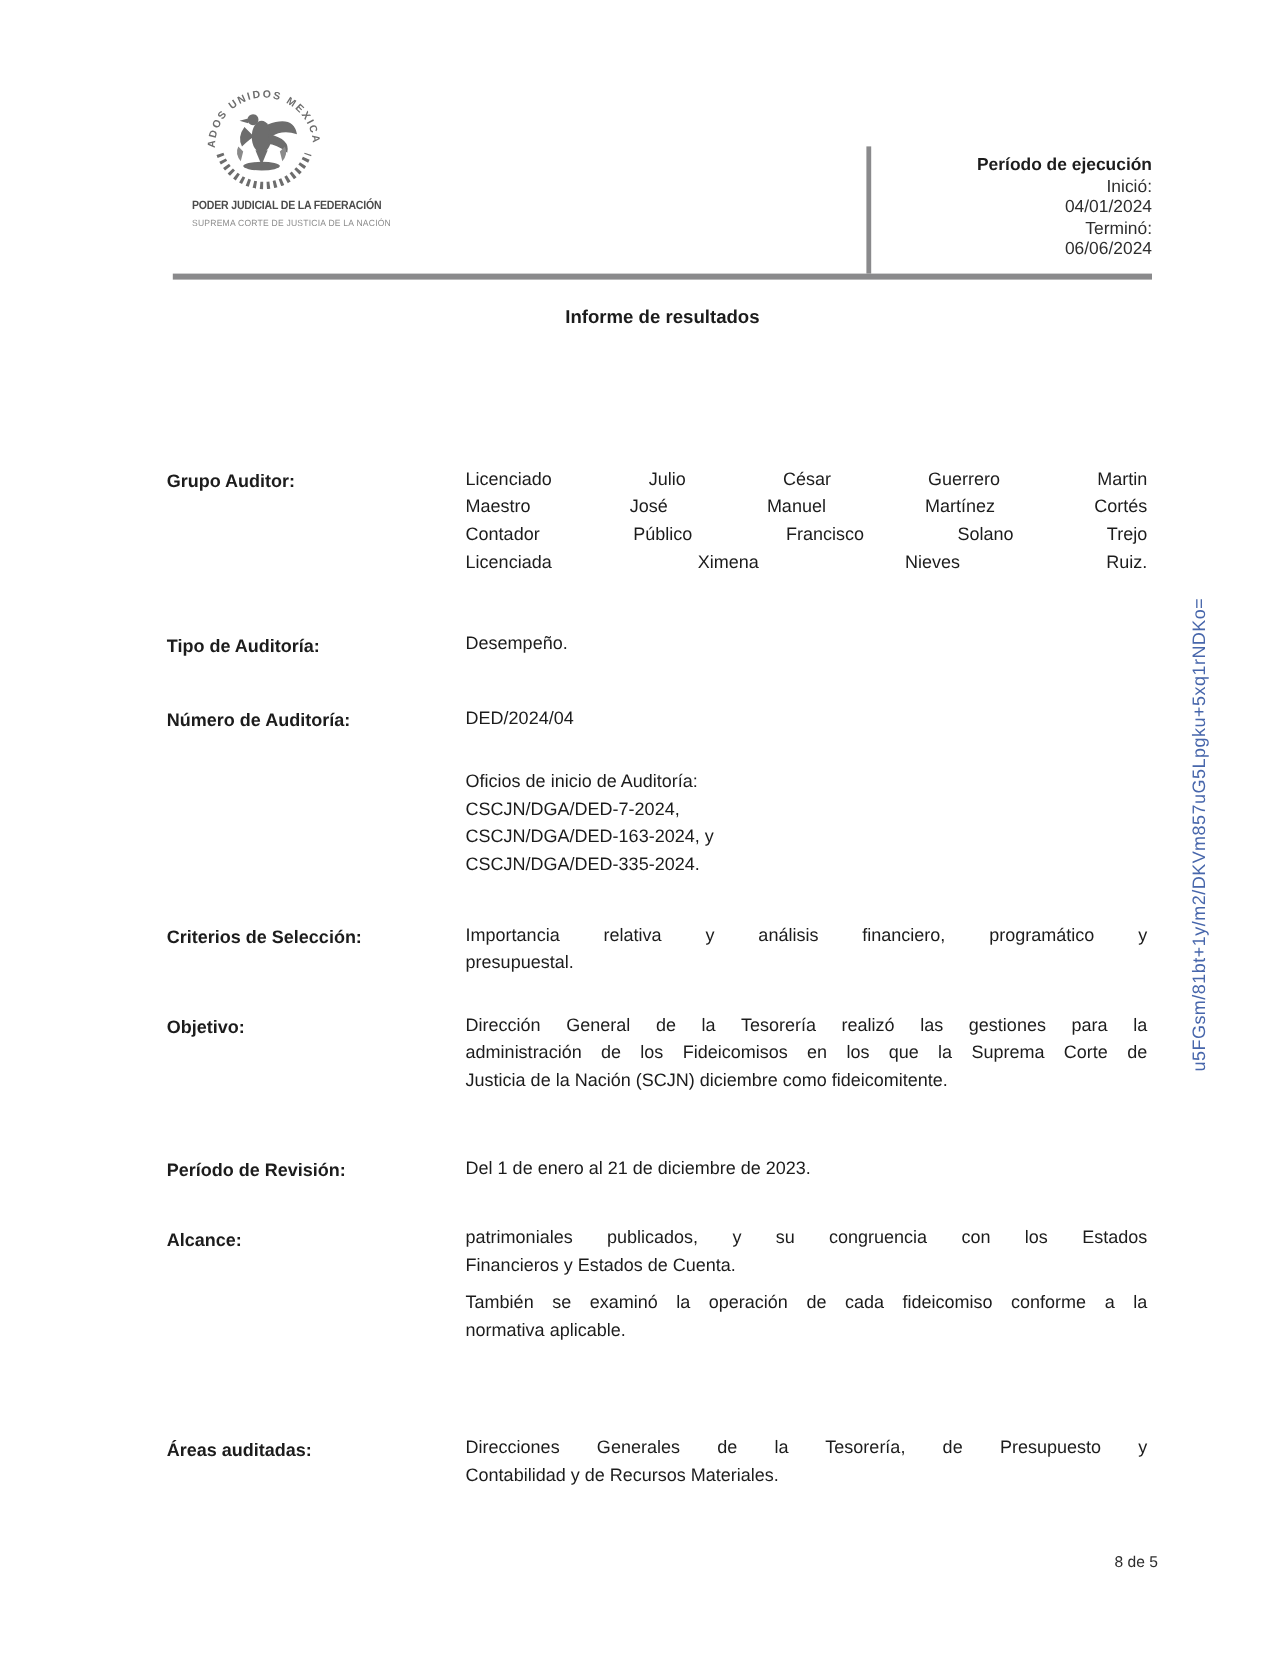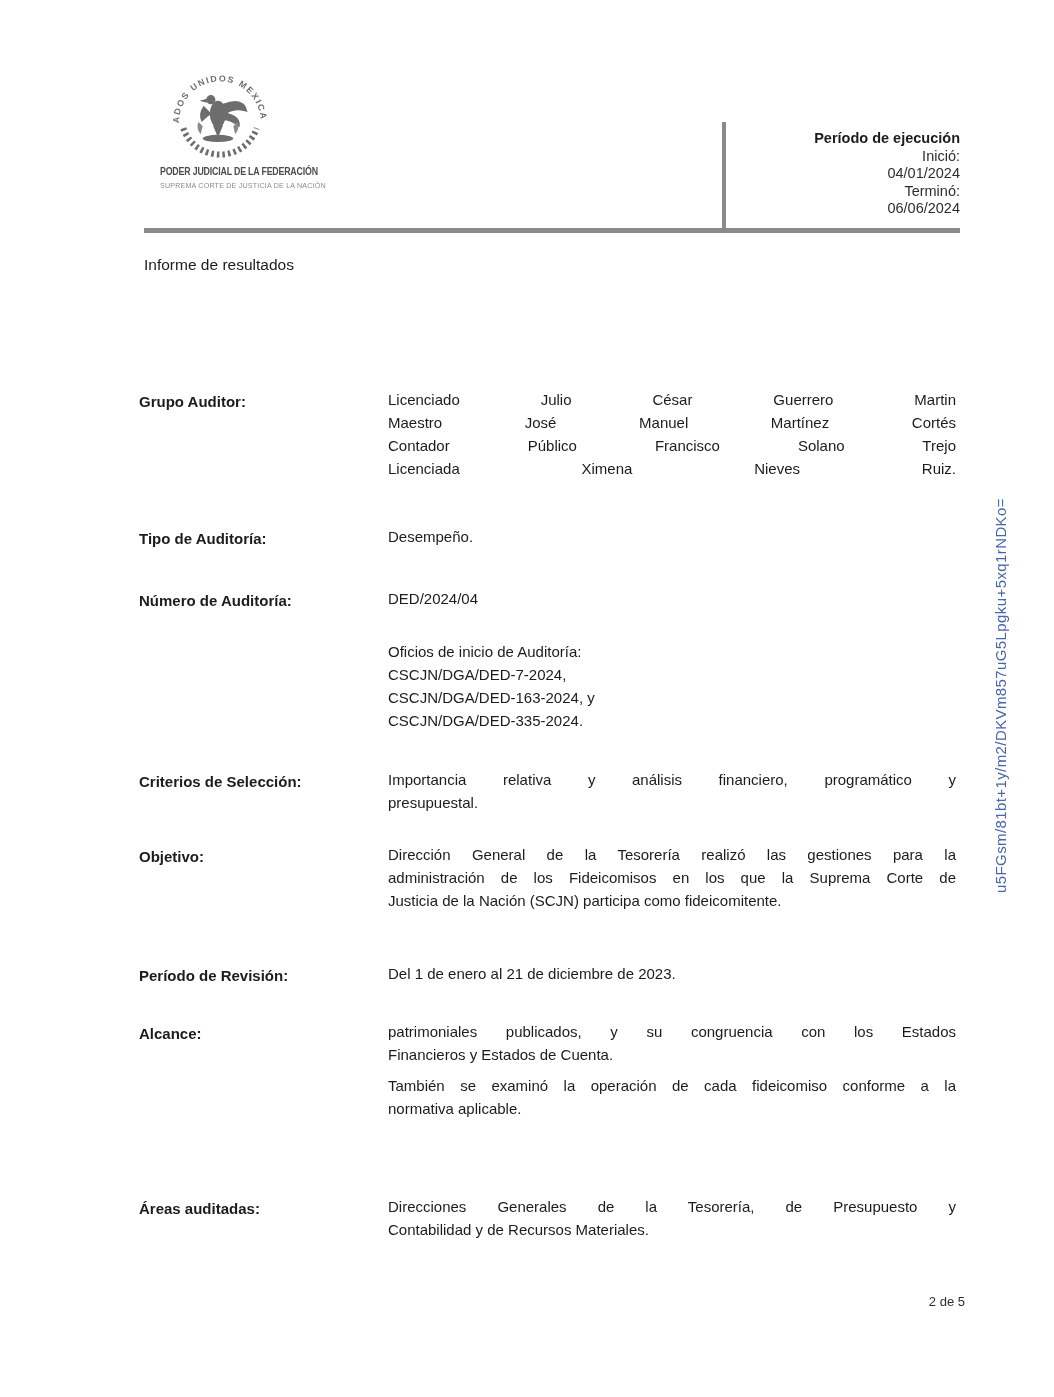--- a/index.html
+++ b/index.html
@@ -23,22 +23,22 @@
   .exec {
     position:absolute; right:94px; top:130px; text-align:right;
     font-size:14.5px; line-height:17.6px; color:#2e2e2e;
   }
   .exec .exec-title { font-weight:bold; color:#1c1c1c; }
   .exec .tline { text-align:right; }
   .vbar { position:absolute; left:722px; top:122px; width:4px; height:106px; background:#8a8a8c; }
   .hrule { position:absolute; left:144px; top:228px; width:816px; height:5px; background:#8a8a8c; }
   
   .doc-title {
-    position:absolute; left:144px; top:256px; width:816px; text-align:left;
-    font-weight:normal; font-size:15.5px;
+    position:absolute; left:144px; top:256px; width:816px; text-align:center;
+    font-weight:bold; font-size:15.5px;
   }
   .intro {
     position:absolute; left:144px; top:300px; width:816px;
     font-weight:bold; font-size:15.5px; line-height:26px;
   }
   .row { position:absolute; left:0; width:1054px; }
   .row .label {
     position:absolute; left:139px; top:2px; width:225px;
     font-weight:bold; font-size:15px; line-height:23px;
   }
@@ -146,21 +146,21 @@
         </div>
     </div>
   </div>
 
   <div class="row" style="top:843px">
     <div class="label">Objetivo:</div>
     <div class="value">
       <div>
           <div class="tline stretch">Dirección General de la Tesorería realizó las gestiones para la</div>
           <div class="tline stretch">administración de los Fideicomisos en los que la Suprema Corte de</div>
-          <div class="tline">Justicia de la Nación (SCJN) participa como fideicomitente.</div>
+          <div class="tline">Justicia de la Nación (SCJN) diciembre como fideicomitente.</div>
         </div>
     </div>
   </div>
 
   <div class="row" style="top:962px">
     <div class="label">Período de Revisión:</div>
     <div class="value">
       <div>
           <div class="tline">Del 1 de enero al 21 de diciembre de 2023.</div>
         </div>
@@ -186,15 +186,15 @@
     <div class="value">
       <div>
           <div class="tline stretch">Direcciones Generales de la Tesorería, de Presupuesto y</div>
           <div class="tline">Contabilidad y de Recursos Materiales.</div>
         </div>
     </div>
   </div>
 
   <div class="watermark">u5FGsm/81bt+1y/m2/DKVm857uG5Lpgku+5xq1rNDKo=</div>
 
-  <div class="footer">2 de 5</div>
+  <div class="footer">8 de 5</div>
 
 </div>
 
 </body></html>

